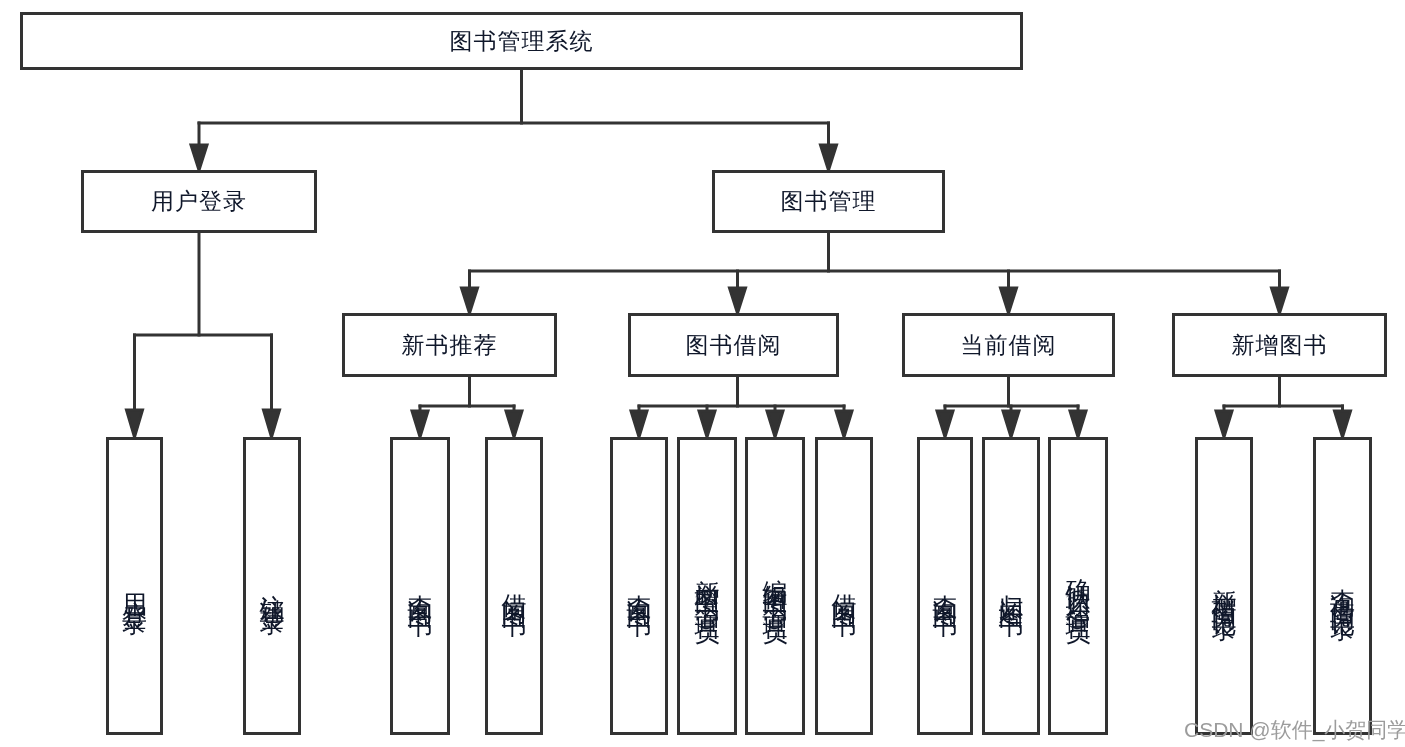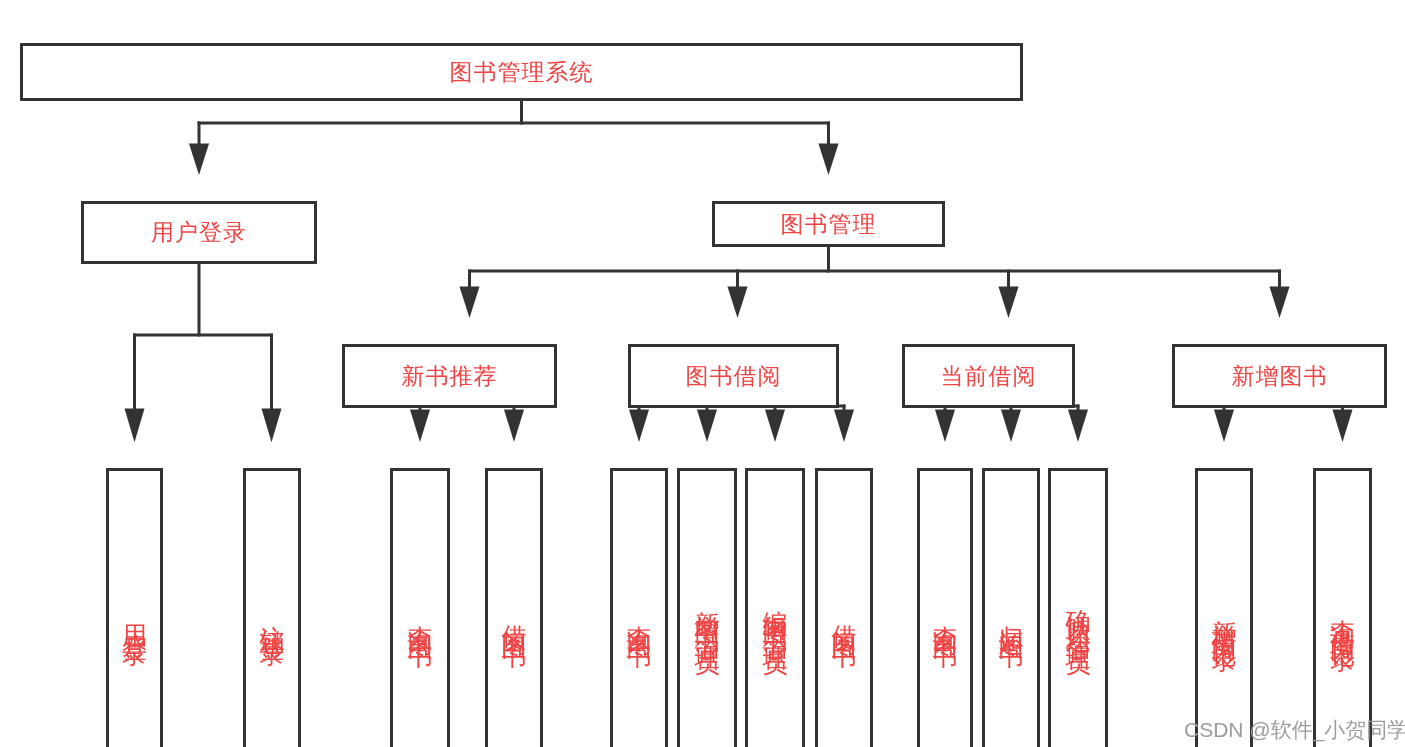--- a/index.html
+++ b/index.html
@@ -19,27 +19,26 @@
     position: absolute;
     left: 0;
     top: 0;
     pointer-events: none;
   }
   .box {
     position: absolute;
     box-sizing: border-box;
     background: #ffffff;
     border: 3px solid #333333;
-    color: #ef4444;
+    color: #0f172a;
     display: flex;
     align-items: center;
     justify-content: center;
     text-align: center;
     z-index: 2;
-    margin-top: 31px;
   }
   .h {
     font-size: 23px;
     letter-spacing: 1px;
   }
   .v {
     writing-mode: vertical-rl;
     text-orientation: mixed;
     font-size: 25px;
     letter-spacing: 6px;
@@ -119,25 +118,25 @@
     <line x1="1224" y1="406" x2="1342.5" y2="406"></line>
     <line x1="1224" y1="406" x2="1224" y2="433"></line>
     <polygon points="1216,411 1232,411 1224,437"></polygon>
     <line x1="1342.5" y1="406" x2="1342.5" y2="433"></line>
     <polygon points="1334.5,411 1350.5,411 1342.5,437"></polygon>
   </svg>
 
   <div class="box h" style="left:20px; top:12px; width:1003px; height:58px;">图书管理系统</div>
 
   <div class="box h" style="left:81px; top:170px; width:236px; height:63px;">用户登录</div>
-  <div class="box h" style="left:712px; top:170px; width:233px; height:46px;">图书管理</div>
+  <div class="box h" style="left:712px; top:170px; width:233px; height:63px;">图书管理</div>
 
   <div class="box h" style="left:342px; top:313px; width:215px; height:64px;">新书推荐</div>
   <div class="box h" style="left:628px; top:313px; width:211px; height:64px;">图书借阅</div>
-  <div class="box h" style="left:902px; top:313px; width:173px; height:64px;">当前借阅</div>
+  <div class="box h" style="left:902px; top:313px; width:213px; height:64px;">当前借阅</div>
   <div class="box h" style="left:1172px; top:313px; width:215px; height:64px;">新增图书</div>
 
   <div class="box v" style="left:106px; top:437px; width:57px; height:298px;">用户登录</div>
   <div class="box v" style="left:243px; top:437px; width:58px; height:298px;">注销登录</div>
 
   <div class="box v" style="left:390px; top:437px; width:60px; height:298px;">查询图书</div>
   <div class="box v" style="left:485px; top:437px; width:58px; height:298px;">借阅图书</div>
 
   <div class="box v" style="left:610px; top:437px; width:58px; height:298px;">查询图书</div>
   <div class="box v" style="left:677px; top:437px; width:60px; height:298px;">新增图书（管理员）</div>

